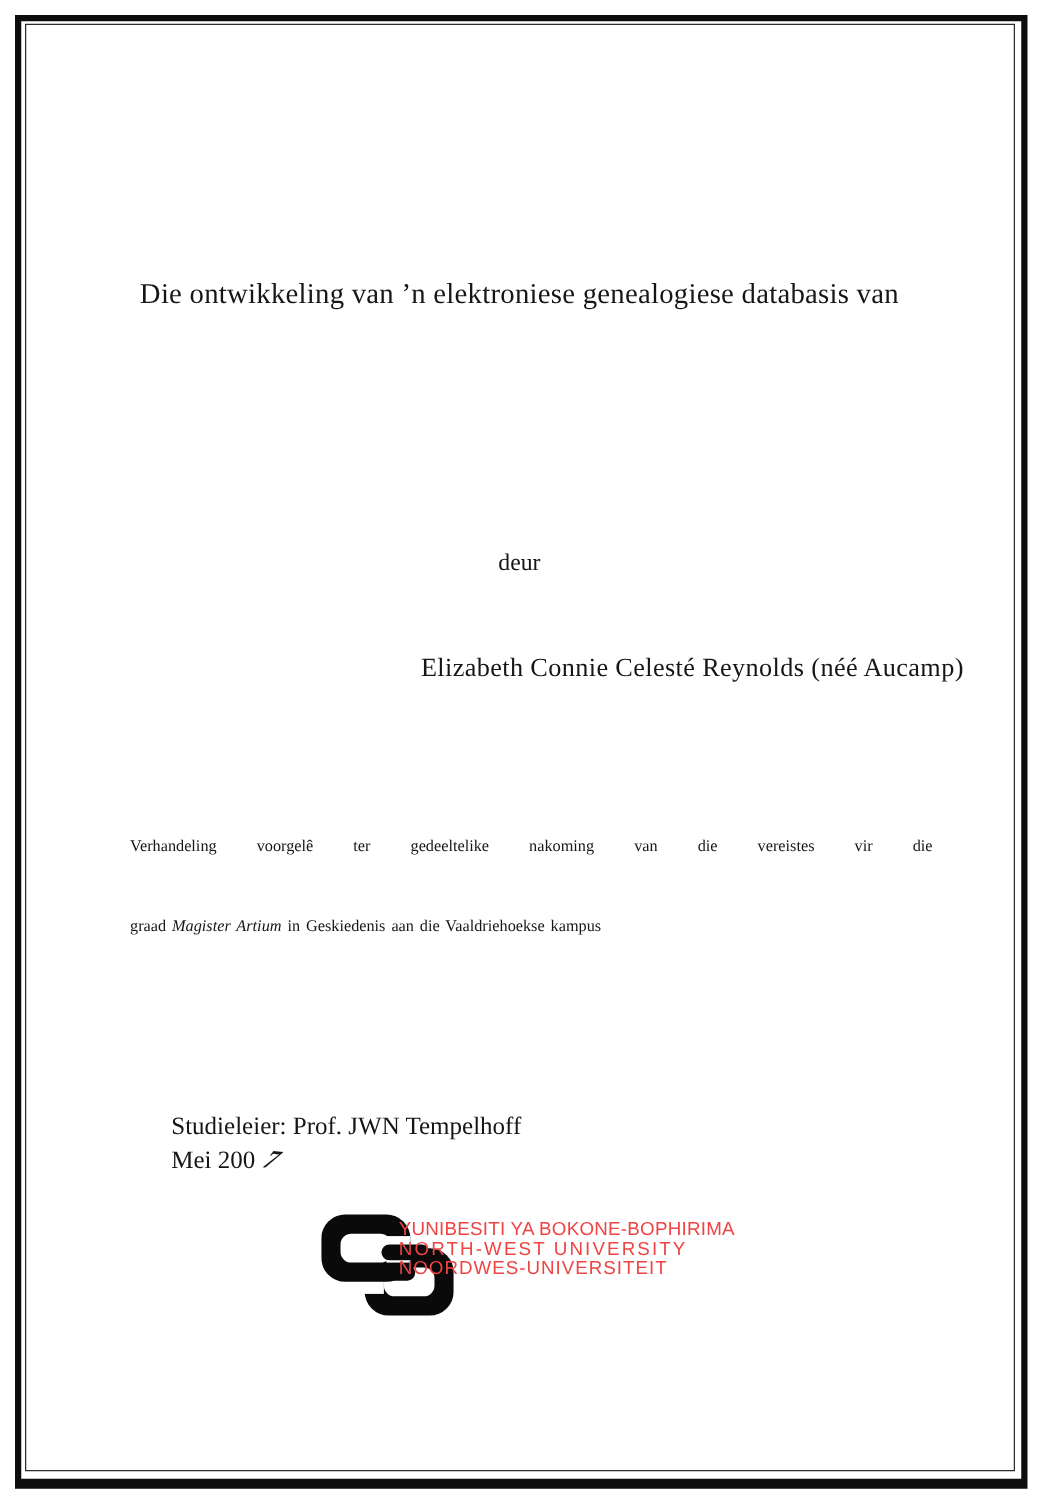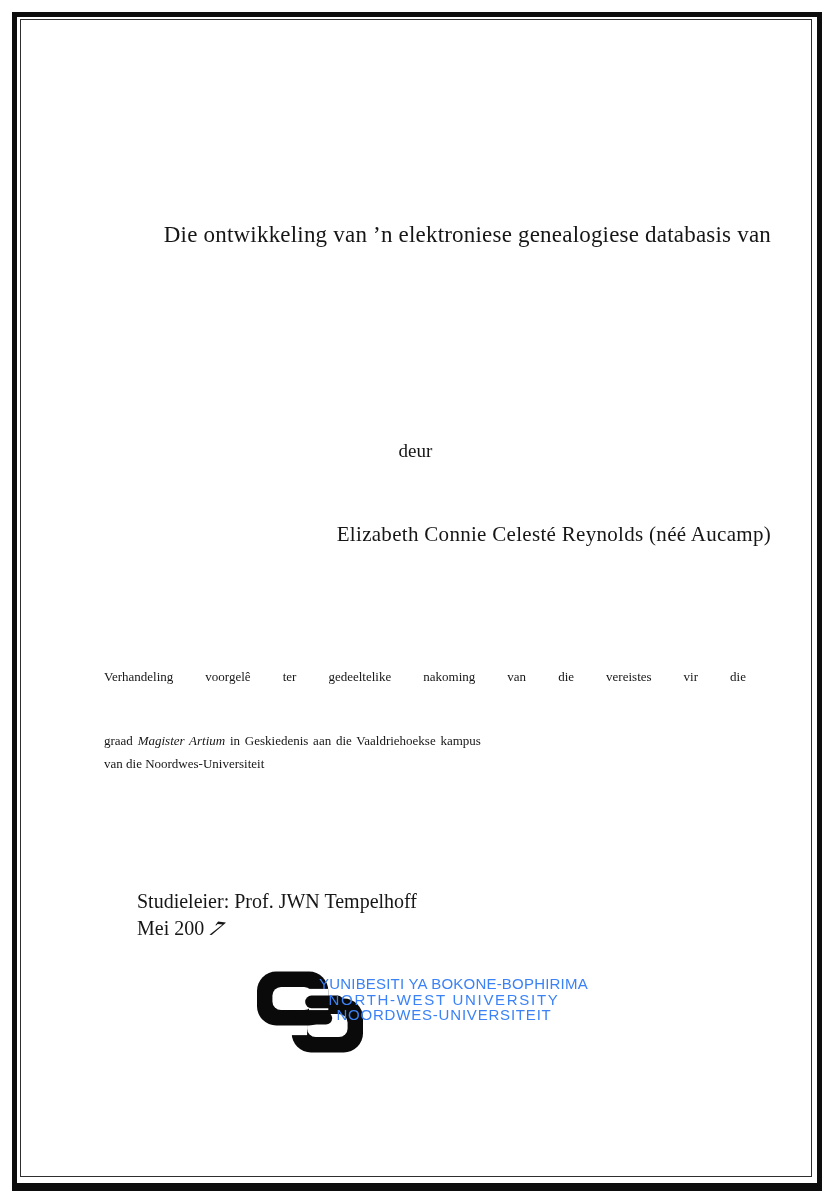--- a/index.html
+++ b/index.html
@@ -17,21 +17,21 @@
     pointer-events:none;
   }
   .frame-inner{
     position:absolute;left:20px;top:19px;right:19px;bottom:23px;
     border:1px solid #2e2e2e;
     pointer-events:none;
   }
   
   .title{
     position:absolute;top:212px;left:60px;right:60px;
-    text-align:right;font-size:23px;line-height:45px;
+    text-align:center;font-size:23px;line-height:45px;
     letter-spacing:0.2px;
   }
   .byline{
     position:absolute;top:440px;left:60px;right:60px;
     text-align:center;font-size:19px;
   }
   .author{
     position:absolute;top:522px;left:60px;right:60px;
     text-align:right;font-size:21px;letter-spacing:0.3px;
   }
@@ -55,22 +55,22 @@
     font-weight:600;
   }
   
   .logo{
     position:absolute;left:257px;top:971px;width:320px;height:84px;
   }
   .logo-mark{position:absolute;left:0;top:0;}
   .logo-text{
     position:absolute;left:62px;top:5px;width:250px;
     font-family:"Liberation Sans","DejaVu Sans",sans-serif;
-    font-size:15px;line-height:15.5px;color:#3b82f6;
-    text-align:center;white-space:nowrap;
+    font-size:15px;line-height:15.5px;color:#ef4444;
+    text-align:left;white-space:nowrap;
   }
   .logo-text .lt1{letter-spacing:0.2px;}
   .logo-text .lt2{letter-spacing:1.7px;}
   .logo-text .lt3{letter-spacing:0.8px;}
 </style>
 </head>
 <body>
 
 <div class="frame-outer"></div>
 <div class="frame-inner"></div>
@@ -79,21 +79,20 @@
   <div>Die ontwikkeling van ’n elektroniese genealogiese databasis van</div>
 </div>
 
 <div class="byline">deur</div>
 
 <div class="author">Elizabeth Connie Celesté Reynolds (néé Aucamp)</div>
 
 <div class="statement">
   <div class="just">Verhandeling voorgelê ter gedeeltelike nakoming van die vereistes vir die</div>
   <div class="l2"><span>graad </span><span class="ital">Magister Artium</span><span> in Geskiedenis aan die Vaaldriehoekse kampus</span></div>
-  <div>van die Noordwes-Universiteit</div>
 </div>
 
 <div class="supervisor-block">
   <div>Studieleier: Prof. JWN Tempelhoff</div>
   <div><span>Mei 200</span><span class="digit-skew">7</span></div>
 </div>
 
 <div class="logo">
   <svg class="logo-mark" width="106" height="82" viewBox="0 0 110 84" xmlns="http://www.w3.org/2000/svg">
 

